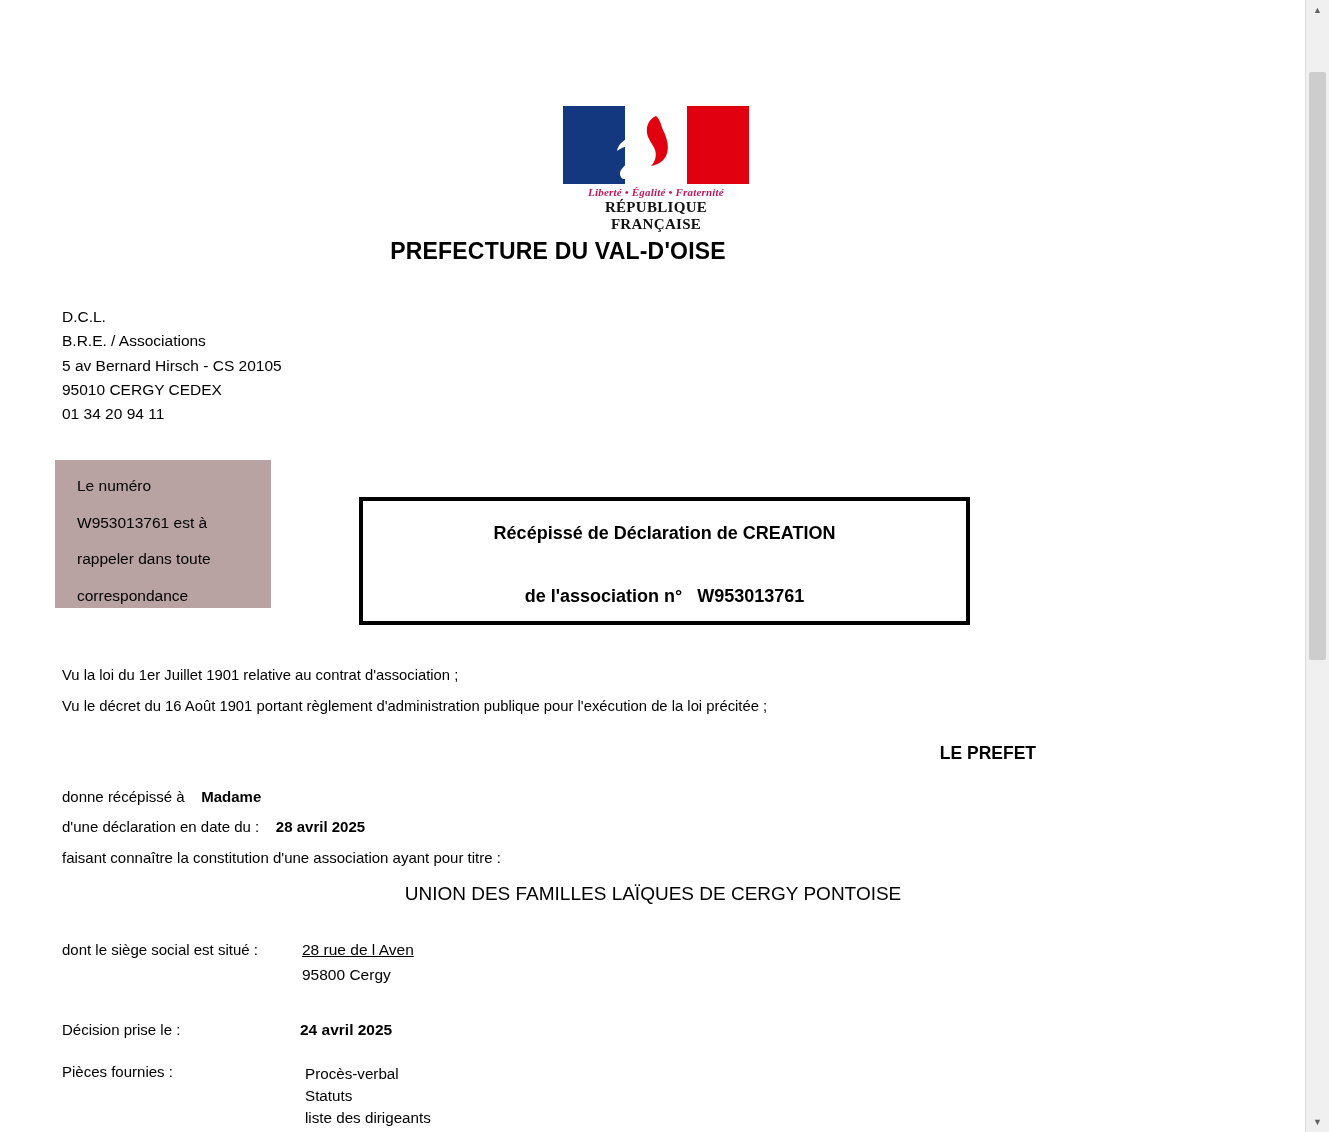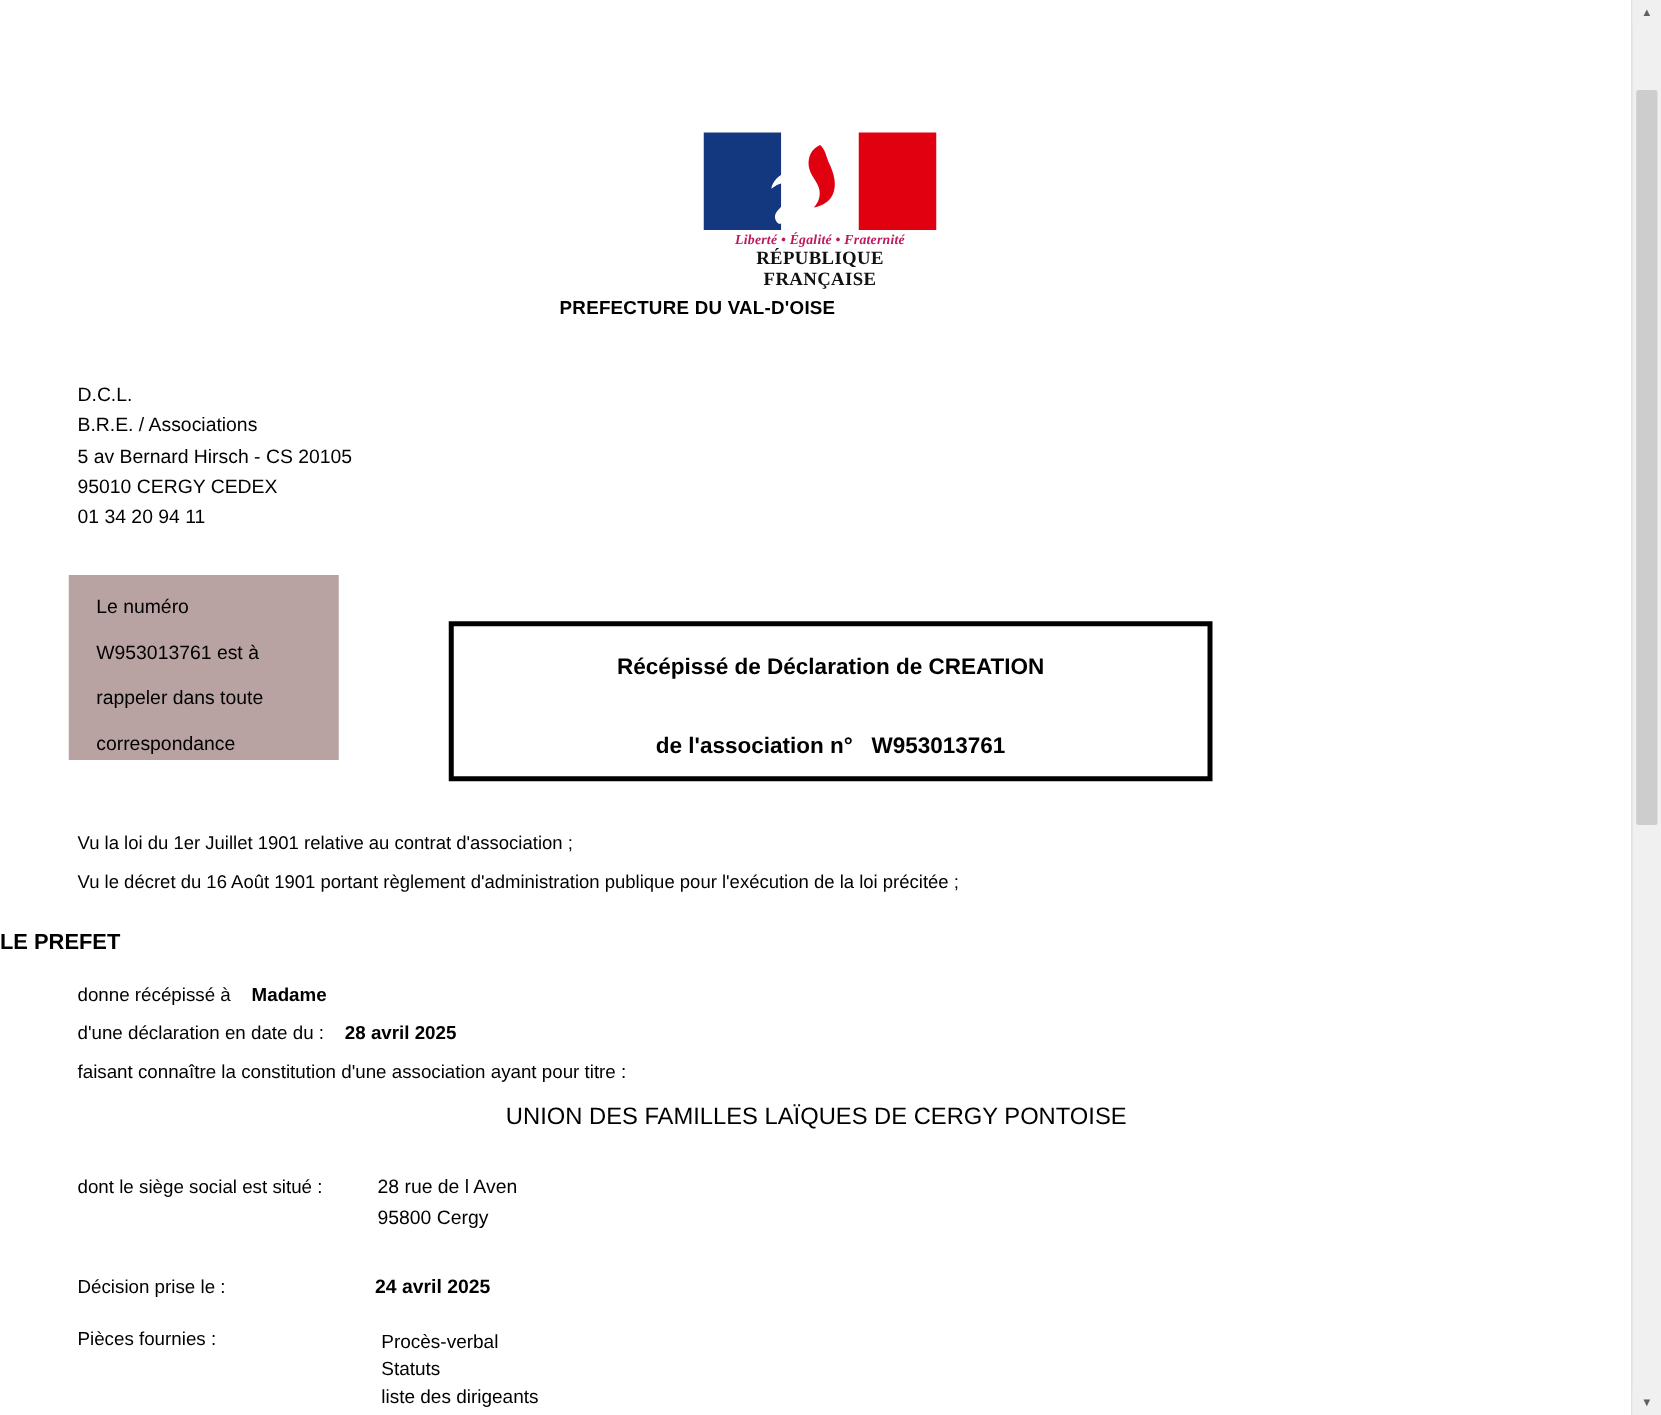--- a/index.html
+++ b/index.html
@@ -110,21 +110,21 @@
     color: #111;
     font-variant: small-caps;
   }
 
   .prefecture-title {
     position: absolute;
     left: 0;
     top: 238px;
     width: 1116px;
     text-align: center;
-    font-size: 15px;
+    font-size: 23px;
     font-weight: bold;
     letter-spacing: .2px;
   }
 
   
   .address {
     position: absolute;
     left: 62px;
     top: 305px;
     font-size: 15.5px;
@@ -175,23 +175,24 @@
     font-size: 14.8px;
   }
   .vu1 { top: 667px; }
   .vu2 { top: 698px; }
 
   .le-prefet {
     position: absolute;
     left: 0;
     top: 743px;
     width: 1000px;
-    text-align: left;
+    text-align: right;
     font-size: 17.5px;
     font-weight: bold;
+    padding-left: 36px;
   }
 
   .line {
     position: absolute;
     left: 62px;
     font-size: 15px;
   }
   .line .bold { font-weight: bold; }
 
   .ln-donne      { top: 788px; }
@@ -207,20 +208,21 @@
     font-size: 19px;
     font-weight: normal;
   }
 
   .ln-siege  { top: 941px; }
   .siege-addr1 {
     position: absolute;
     left: 302px;
     top: 941px;
     font-size: 15.5px;
+    text-decoration: underline;
   }
   .siege-addr2 {
     position: absolute;
     left: 302px;
     top: 966px;
     font-size: 15.5px;
   }
 
   .ln-decision { top: 1021px; }
   .decision-val {

